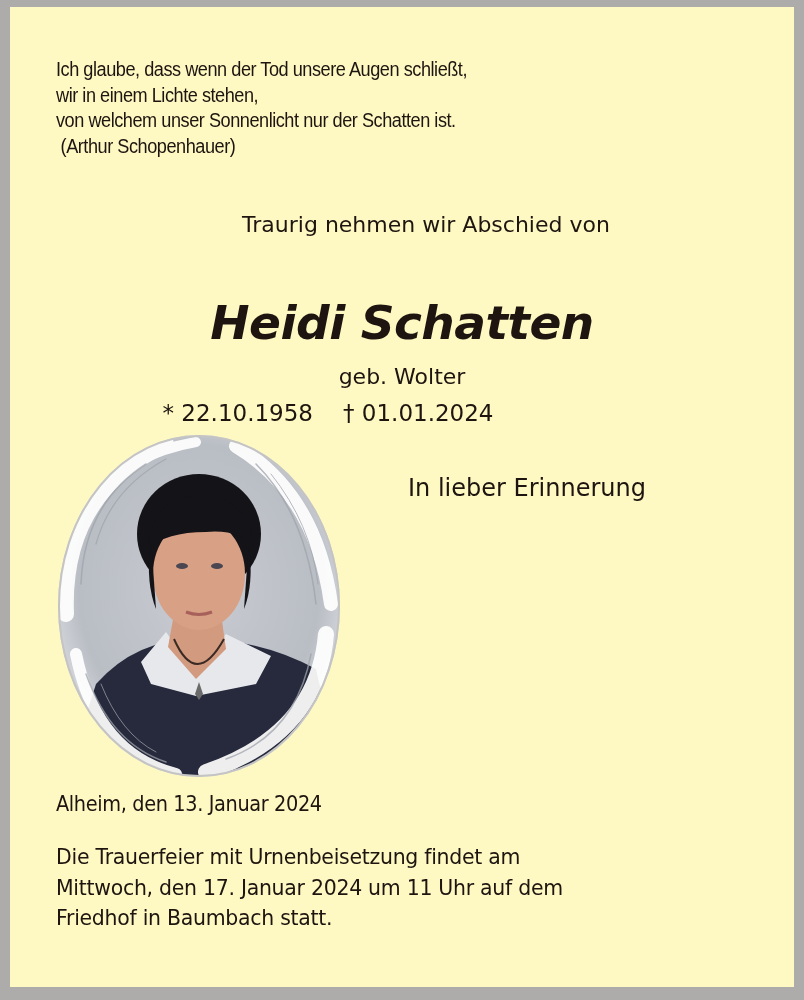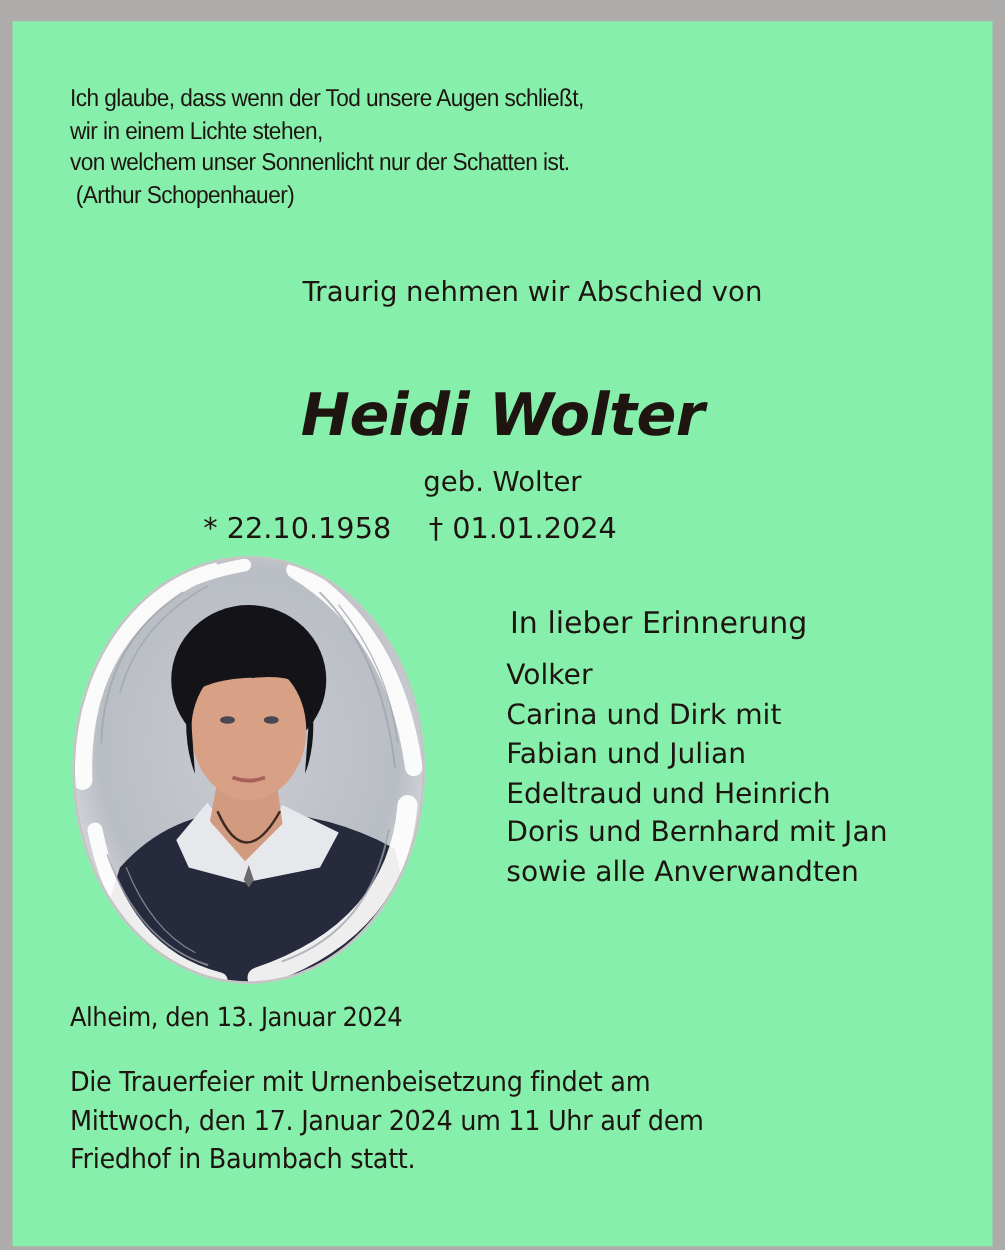--- a/index.html
+++ b/index.html
@@ -6,23 +6,23 @@
     body {
       width: 804px; height: 1000px;
       background: #adacaa;
       position: relative;
       overflow: hidden;
       font-family: "DejaVu Sans", sans-serif;
       color: #1e1410;
     }
     .card {
       position: absolute;
-      left: 10px; top: 17px;
+      left: 10px; top: 7px;
       width: 784px; height: 980px;
-      background: #86efac;
+      background: #fef9c3;
     }
     .abs { position: absolute; white-space: nowrap; }
     .quote {
       left: 46px; top: 50px;
       font-family: "Liberation Sans Narrow", "Liberation Sans", sans-serif;
       font-size: 19.5px; line-height: 25.5px;
       letter-spacing: -0.5px;
       transform: scaleX(0.93); transform-origin: left top;
     }
     .quote div { white-space: nowrap; }
@@ -77,21 +77,21 @@
 
   <div class="abs quote">
     <div>Ich glaube, dass wenn der Tod unsere Augen schließt,</div>
     <div>wir in einem Lichte stehen,</div>
     <div>von welchem unser Sonnenlicht nur der Schatten ist.</div>
     <div style="white-space:pre;"> (Arthur Schopenhauer)</div>
   </div>
 
   <div class="abs intro">Traurig nehmen wir Abschied von</div>
 
-  <div class="abs name">Heidi Wolter</div>
+  <div class="abs name">Heidi Schatten</div>
 
   <div class="abs maiden">geb. Wolter</div>
 
   <div class="abs dates">
     <span>* 22.10.1958</span><span class="gap"></span><span>† 01.01.2024</span>
   </div>
 
   <div class="abs photo">
     <svg width="286" height="344" viewBox="0 0 286 344">
       <defs>
@@ -146,28 +146,20 @@
           <path d="M30 240 Q55 310 110 328" stroke-width="1.5"></path>
           <path d="M45 250 Q65 300 100 318" stroke-width="1"></path>
         </g>
       </g>
       <ellipse cx="143" cy="172" rx="140" ry="170" fill="none" stroke="#c4c4c4" stroke-width="2"></ellipse>
     </svg>
   </div>
 
   <div class="abs memory">In lieber Erinnerung</div>
 
-  <div class="abs family">
-    <div>Volker</div>
-    <div>Carina und Dirk mit</div>
-    <div>Fabian und Julian</div>
-    <div>Edeltraud und Heinrich</div>
-    <div>Doris und Bernhard mit Jan</div>
-    <div>sowie alle Anverwandten</div>
-  </div>
 
   <div class="abs place">Alheim, den 13. Januar 2024</div>
 
   <div class="abs ceremony">
     <div>Die Trauerfeier mit Urnenbeisetzung findet am</div>
     <div>Mittwoch, den 17. Januar 2024 um 11 Uhr auf dem</div>
     <div>Friedhof in Baumbach statt.</div>
   </div>
 
 </div>

